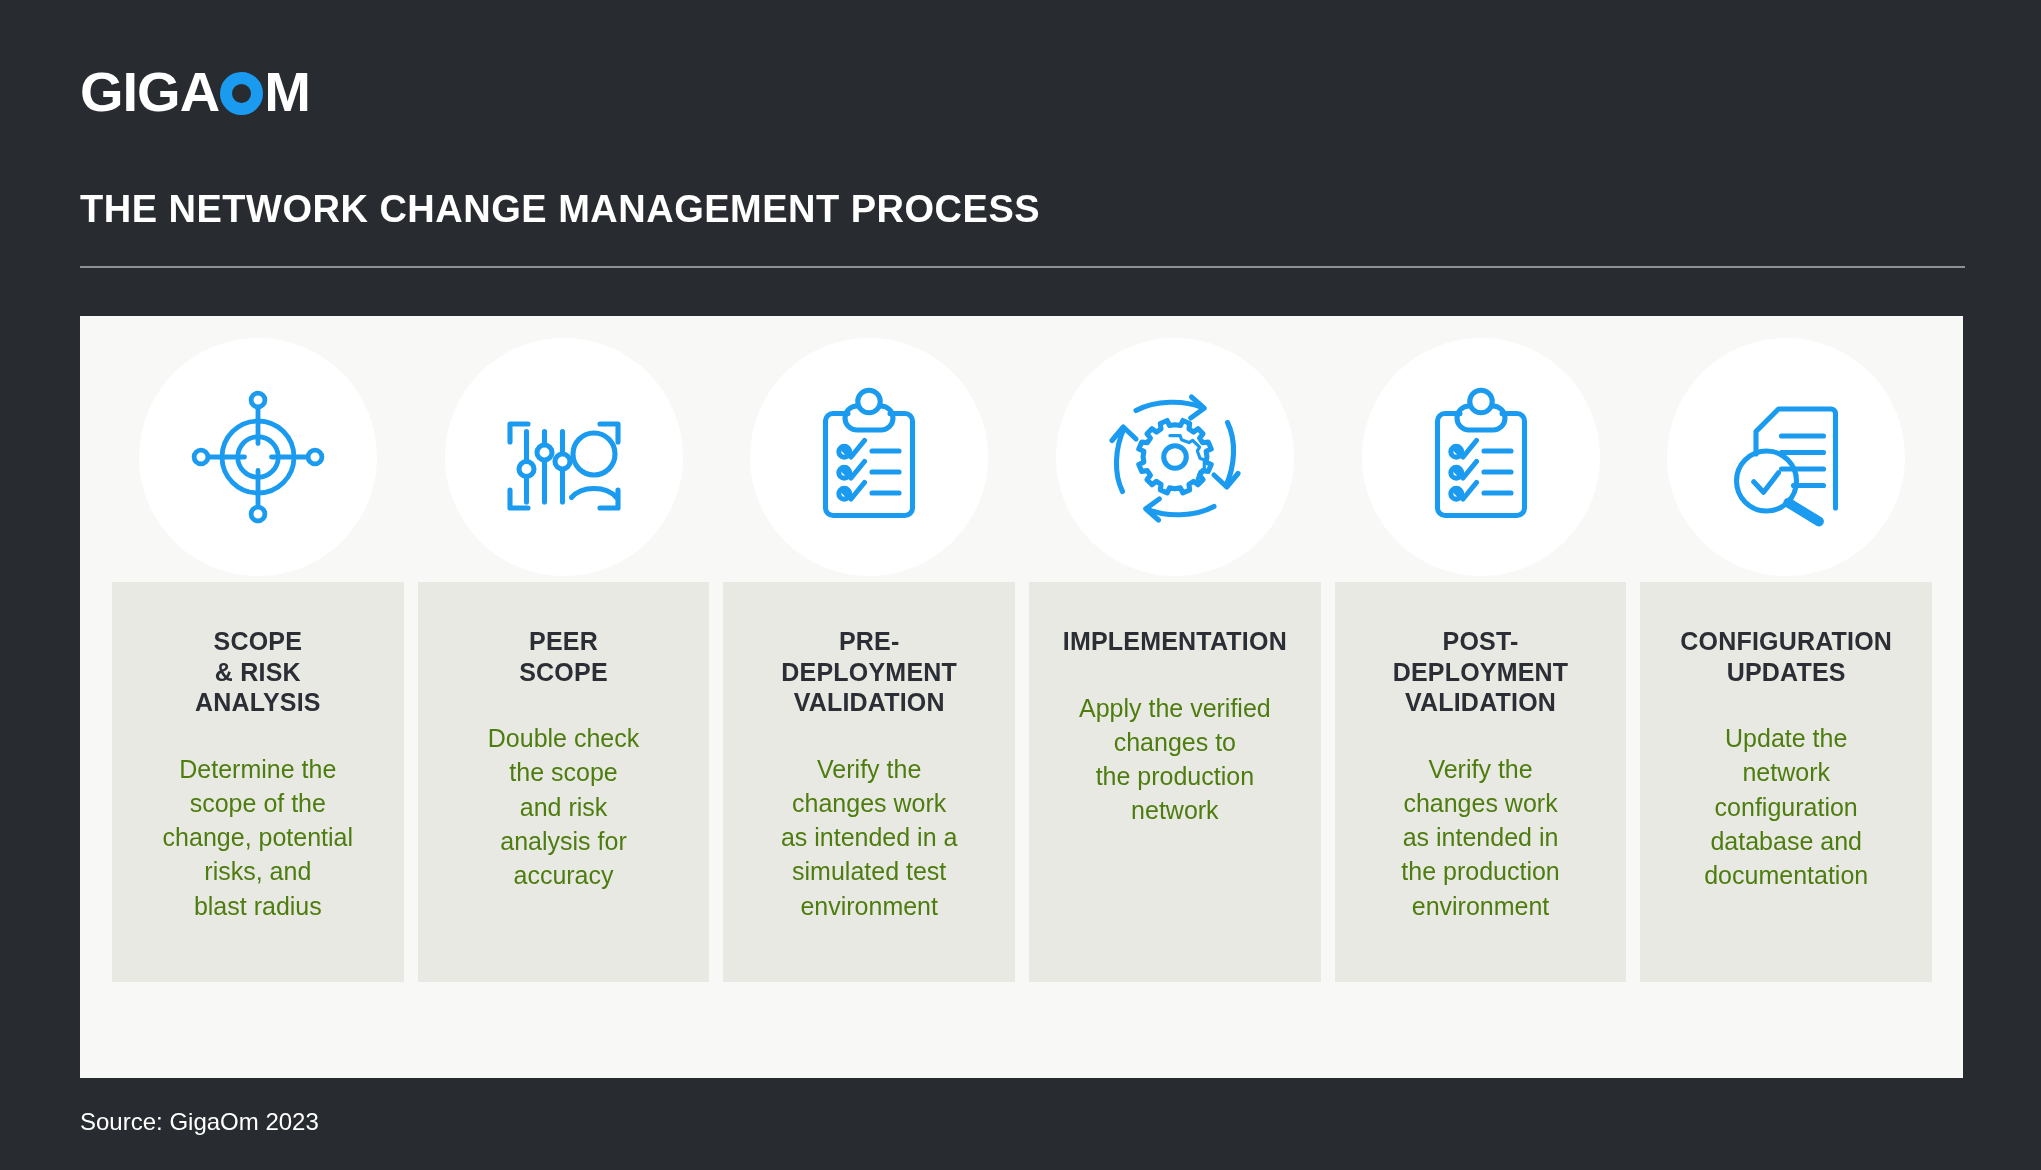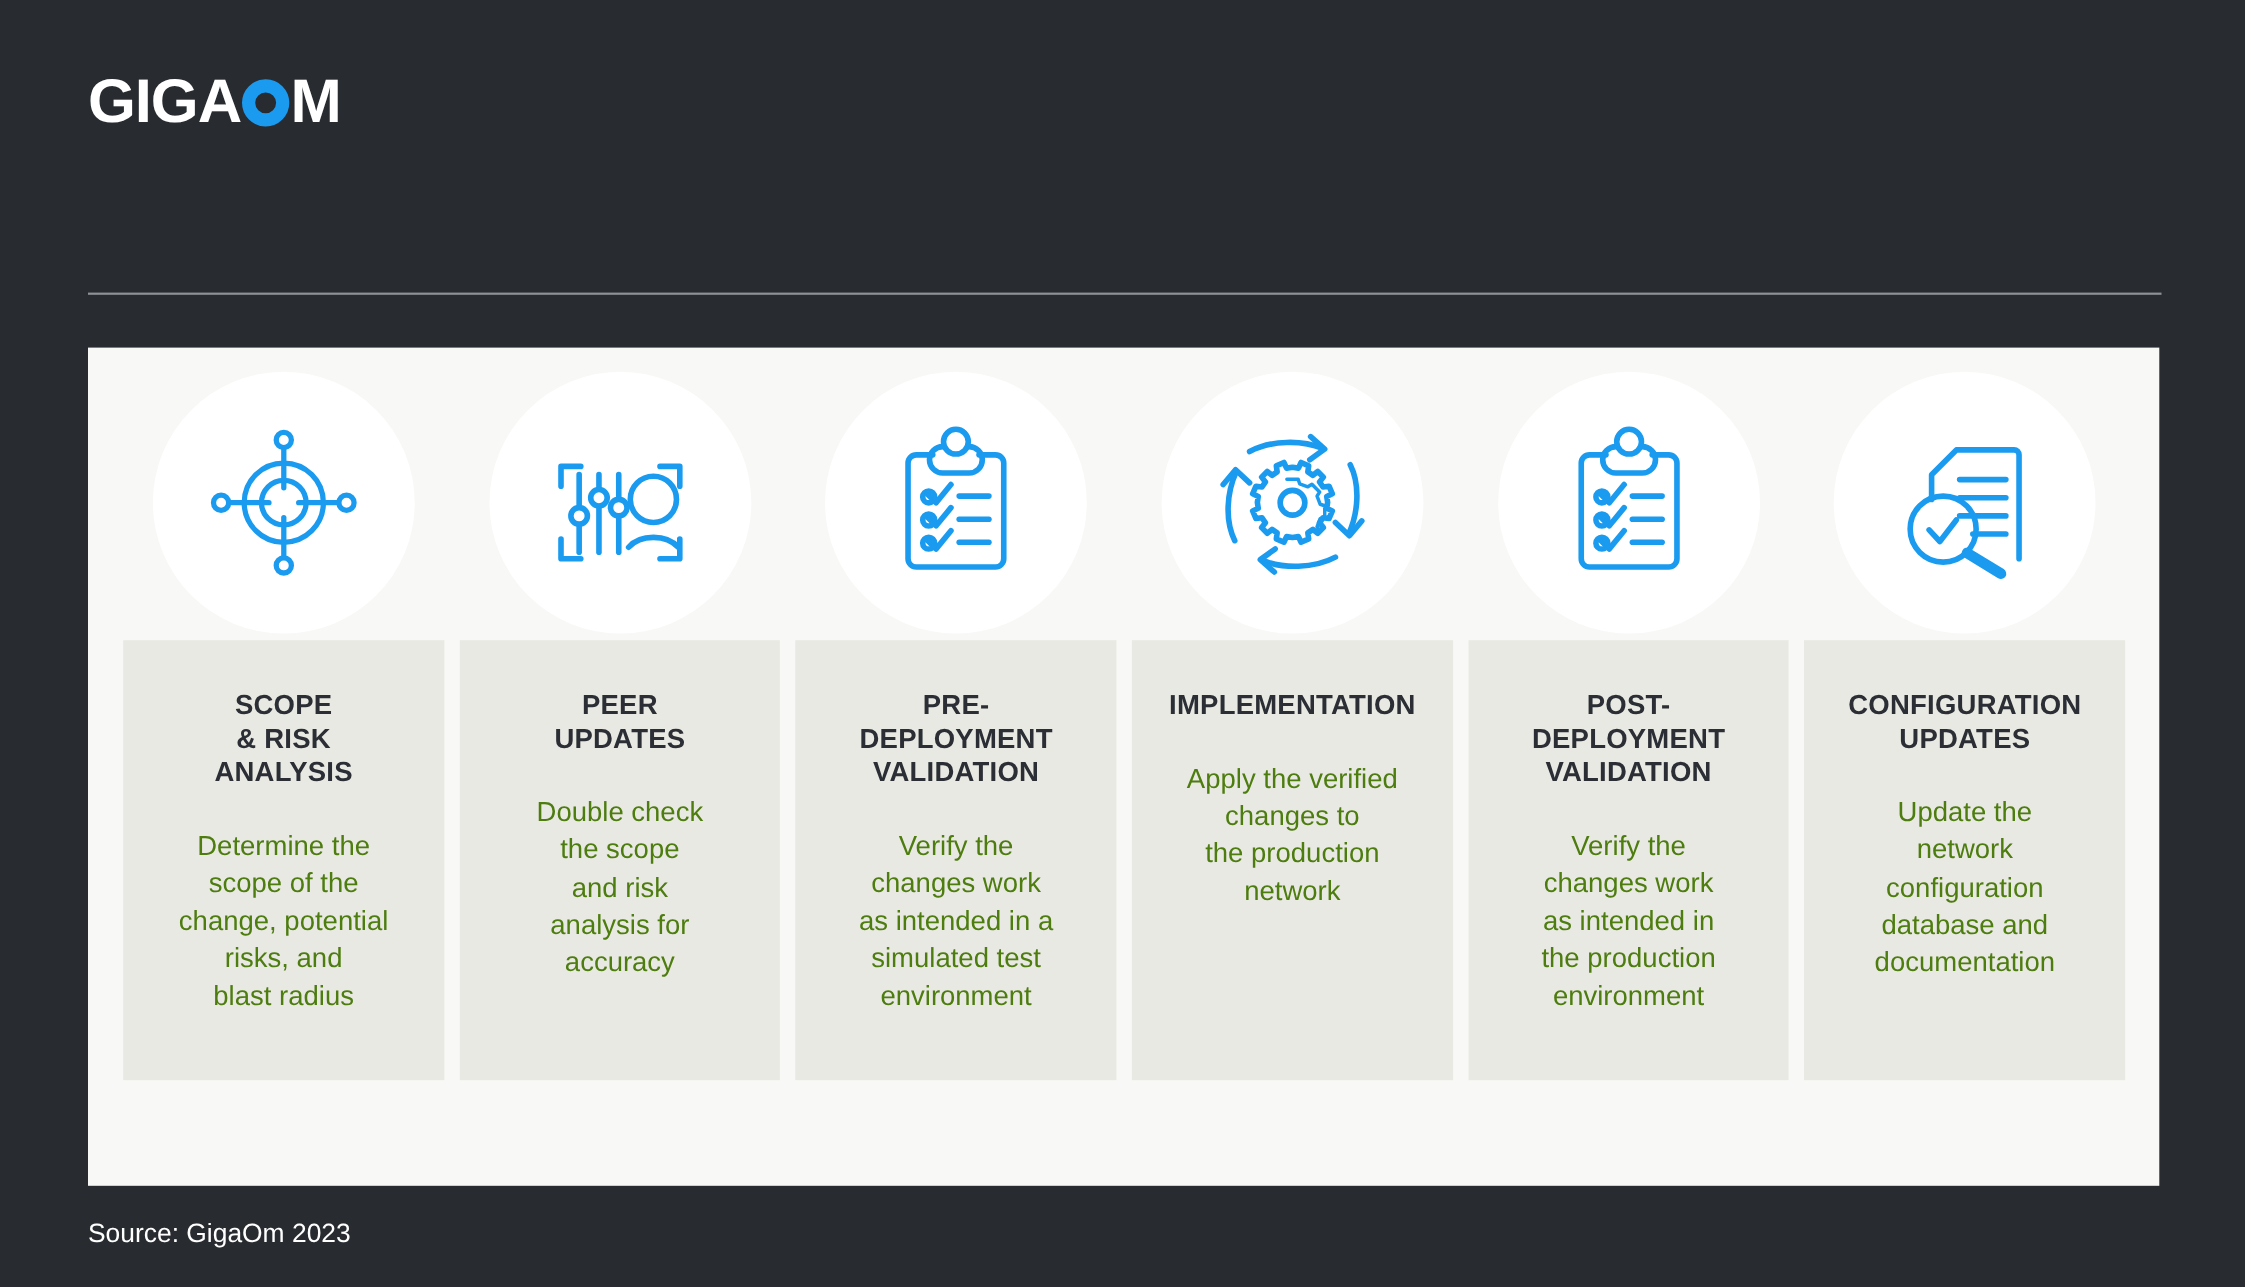--- a/index.html
+++ b/index.html
@@ -91,20 +91,21 @@
 <body>
 
 <div class="slide">
 
   <div class="logo">
     <span>GIGA</span>
       <span class="o-mark"></span>
       <span>M</span>
   </div>
 
+  <div class="title">THE NETWORK CHANGE MANAGEMENT PROCESS</div>
   <div class="title-rule"></div>
 
   <div class="card">
 
     <div class="columns">
 
       <div class="col">
         <div class="icon-circle">
           <svg width="150" height="150" viewBox="0 0 100 100" fill="none" stroke="#1a9bf0" stroke-width="3.2" stroke-linecap="round">
             <circle cx="50" cy="50" r="24"></circle>
@@ -146,21 +147,21 @@
             <circle cx="37" cy="47" r="5"></circle>
             <line x1="49" y1="33" x2="49" y2="47"></line>
             <line x1="49" y1="59" x2="49" y2="80"></line>
             <circle cx="49" cy="53" r="5"></circle>
             <circle cx="70" cy="48" r="14"></circle>
             <path d="M55 77 C62 69, 78 69, 85 77"></path>
           </svg>
         </div>
         <div class="panel">
           <div class="panel-title">PEER
-UPDATES</div>
+SCOPE</div>
           <div class="panel-body">Double check
 the scope
 and risk
 analysis for
 accuracy</div>
         </div>
       </div>
 
       <div class="col">
         <div class="icon-circle">

